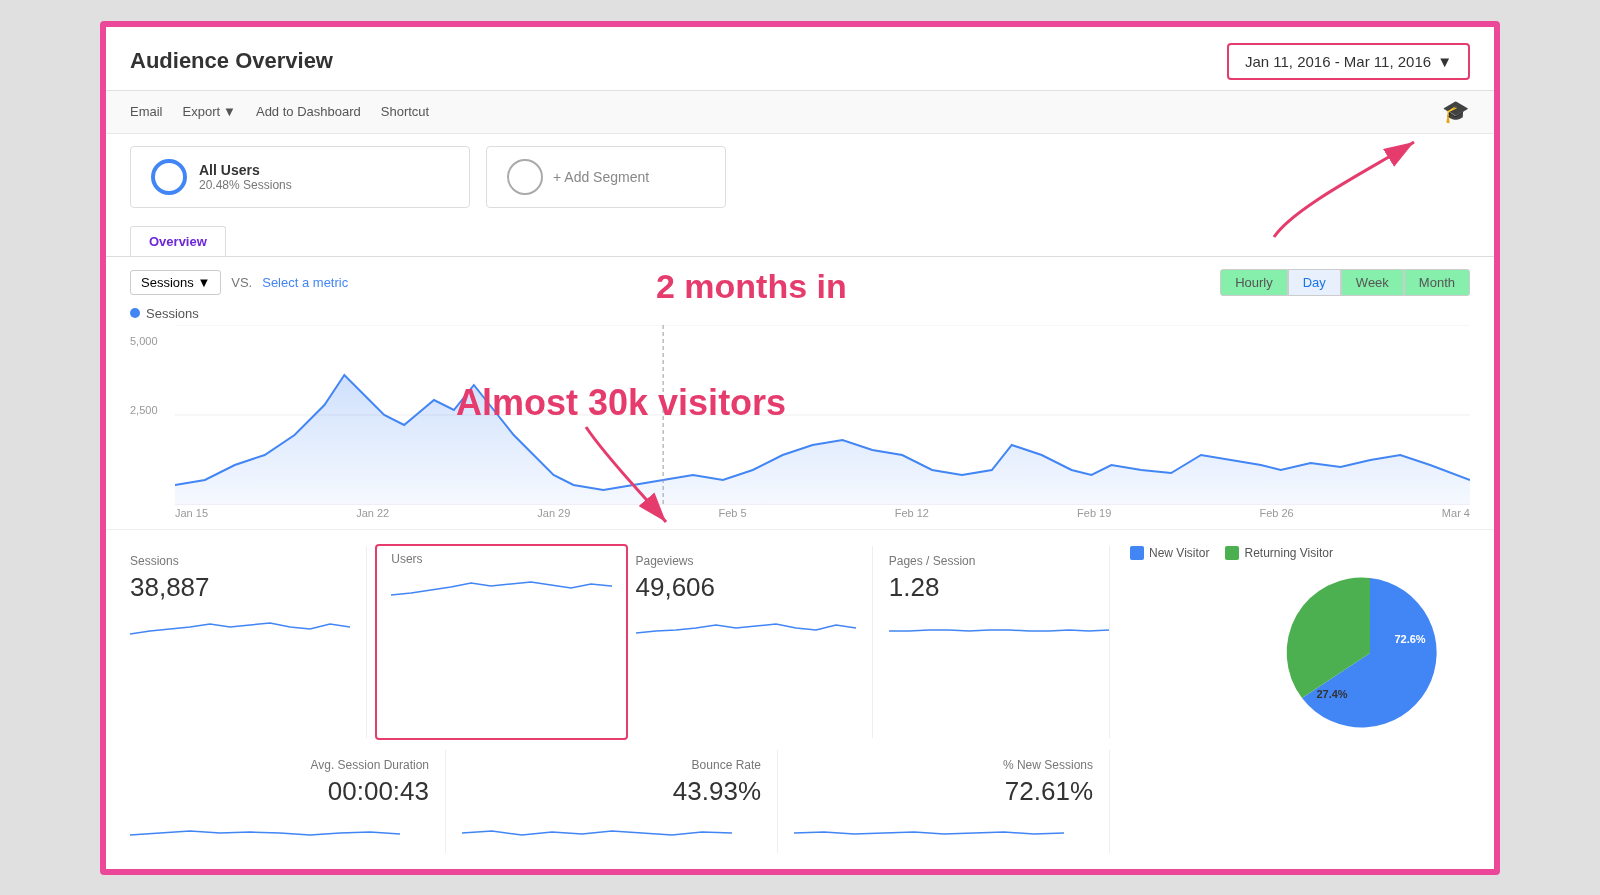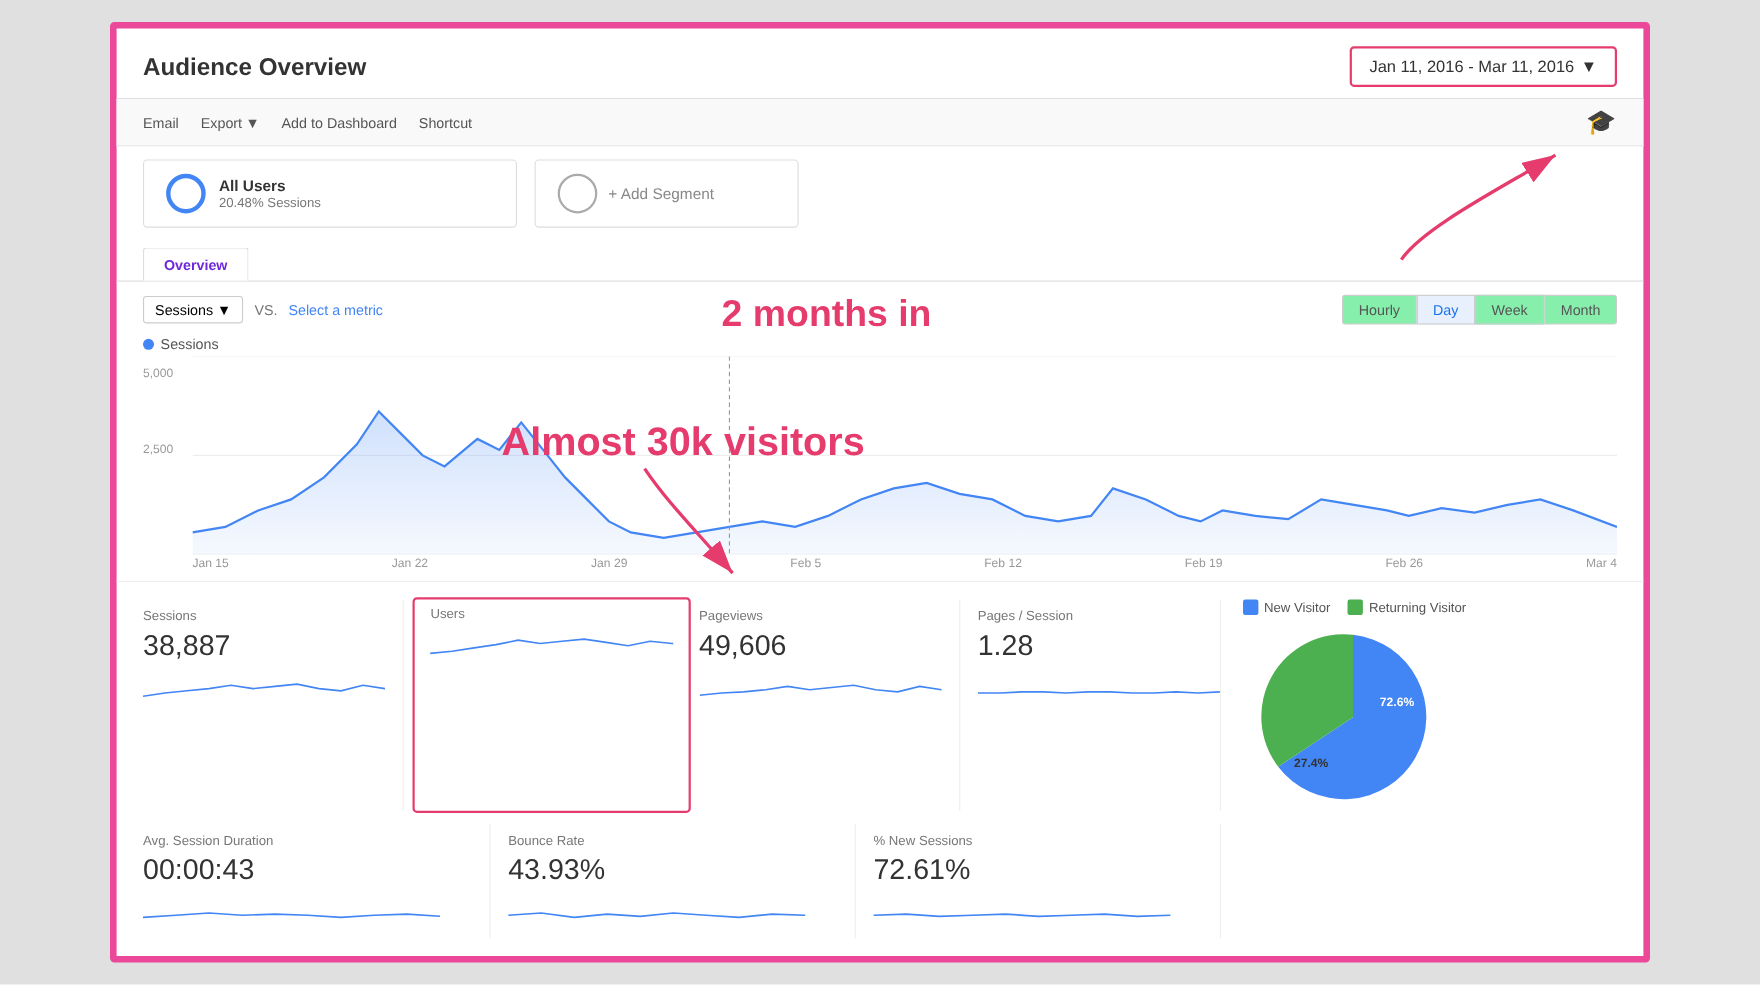--- a/index.html
+++ b/index.html
@@ -349,35 +349,35 @@
       <div style="display:flex; gap:16px; margin-bottom:8px; align-items:center;">
         <div style="display:flex;align-items:center;gap:5px;">
           <div style="width:14px;height:14px;background:#4285f4;border-radius:2px;"></div>
           <span style="font-size:12px;color:#555;">New Visitor</span>
         </div>
         <div style="display:flex;align-items:center;gap:5px;">
           <div style="width:14px;height:14px;background:#4caf50;border-radius:2px;"></div>
           <span style="font-size:12px;color:#555;">Returning Visitor</span>
         </div>
       </div>
-      <div style="display:flex; justify-content:flex-start;">
+      <div style="display:flex; justify-content:flex-end;">
         <svg width="200" height="170" viewBox="0 0 200 170">
 
           <path d="M100,85 L100,10 A75,75 0 1,1 32,130 Z" fill="#4285f4"></path>
 
           <path d="M100,85 L32,130 A75,75 0 0,1 100,10 Z" fill="#4caf50"></path>
 
           <text x="140" y="75" font-size="11" fill="#fff" font-weight="bold" text-anchor="middle">72.6%</text>
           <text x="62" y="130" font-size="11" fill="#333" font-weight="bold" text-anchor="middle">27.4%</text>
         </svg>
       </div>
     </div>
   </div>
 
-  <div style="display:flex; padding: 12px 24px 16px 24px;">
+  <div style="display:flex; padding: 12px 24px 16px 24px; text-align: right;">
     <div style="flex:1; padding: 8px 16px 8px 0; border-right: 1px solid #eee;">
       <div style="font-size:12px;color:#777;margin-bottom:4px;">Avg. Session Duration</div>
       <div style="font-size:26px;color:#333;margin-bottom:6px;">00:00:43</div>
       <svg width="100%" height="28">
         <polyline points="0,22 30,20 60,18 90,20 120,19 150,20 180,22 210,20 240,19 270,21" fill="none" stroke="#4285f4" stroke-width="1.5"></polyline>
       </svg>
     </div>
     <div style="flex:1; padding: 8px 16px; border-right: 1px solid #eee;">
       <div style="font-size:12px;color:#777;margin-bottom:4px;">Bounce Rate</div>
       <div style="font-size:26px;color:#333;margin-bottom:6px;">43.93%</div>

